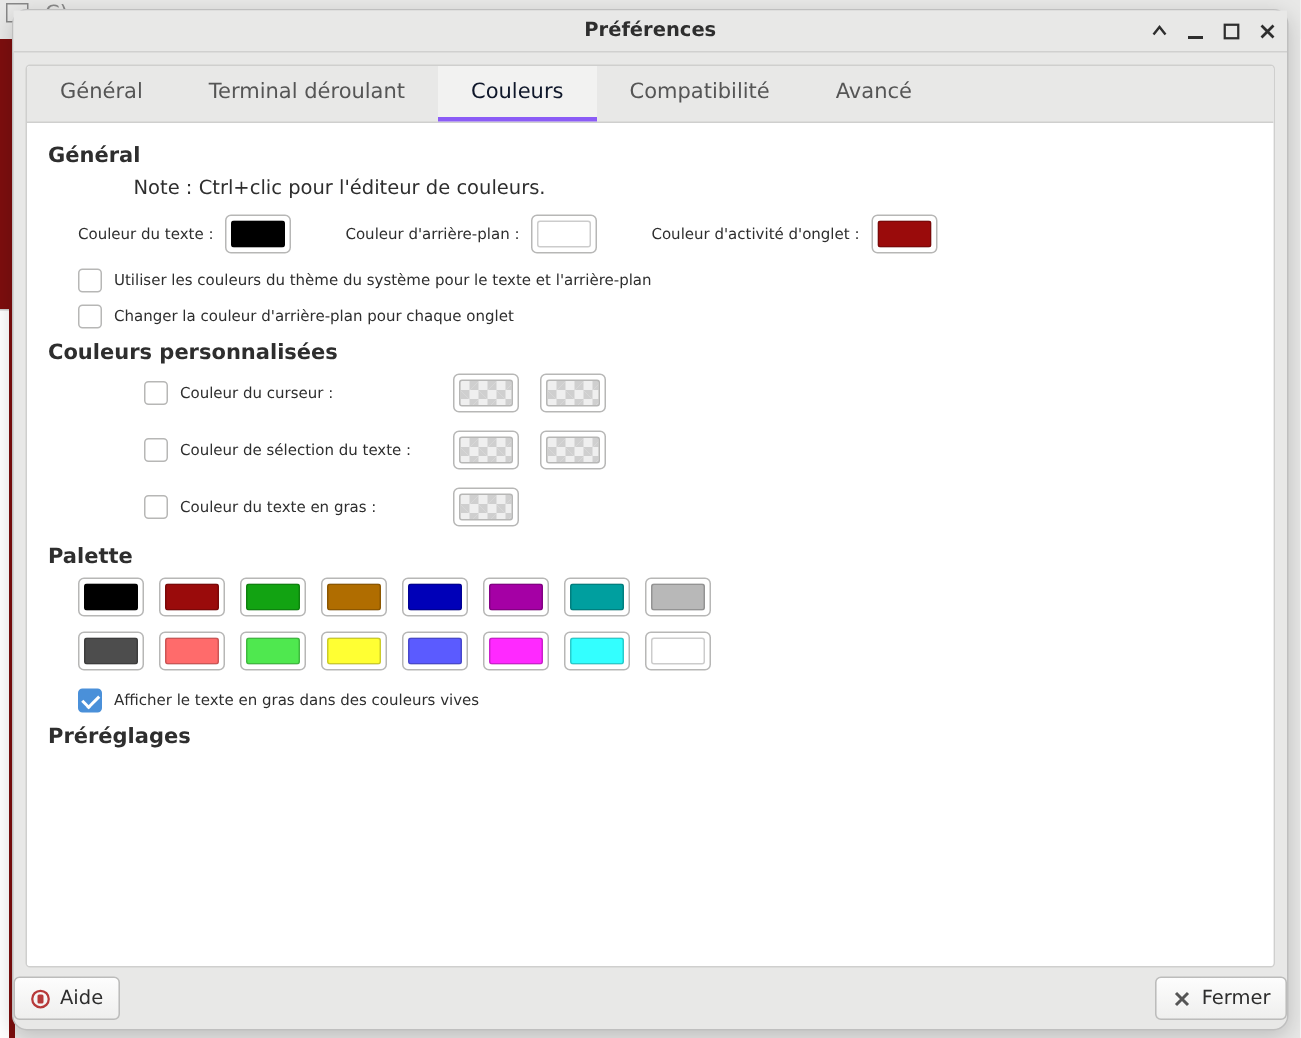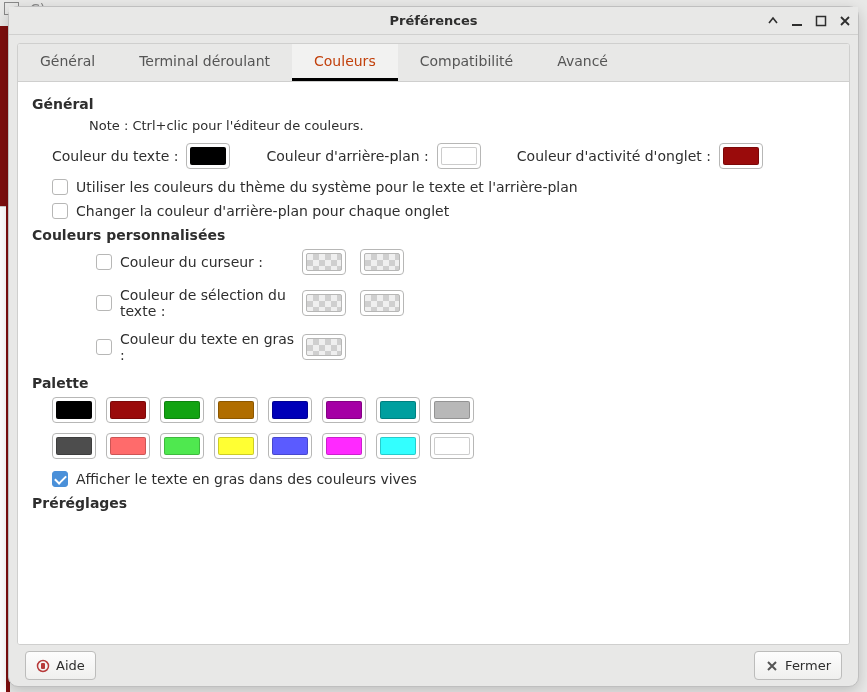--- a/index.html
+++ b/index.html
@@ -70,37 +70,37 @@
     border-bottom:1px solid #cfcfce;
     height:38px;
   }
   .tab {
     padding:0 22px; display:flex; align-items:center;
     color:#555; font-size:14px;
     cursor:pointer;
     border-bottom:3px solid transparent;
   }
   .tab.active {
-    color:#c2410c;
-    border-bottom:3px solid #000000;
+    color:#0f172a;
+    border-bottom:3px solid #8b5cf6;
     background:#f2f2f1;
   }
 
   .page {
     padding:10px 14px 14px 14px;
     background:#ffffff;
     flex:1 1 auto;
     overflow:auto;
   }
 
   .section-title { font-size:14px; font-weight:700; color:#2e2e2e; margin:4px 0 6px 0;}
   .indent { margin-left:20px; }
   .note { font-size:13px; color:#2e2e2e; margin-bottom:10px;margin-left:37px;}
   .big-row { display:flex; align-items:center; margin-bottom:10px;}
-  .label { font-size:14px; color:#2e2e2e; }
+  .label { font-size:10px; color:#2e2e2e; }
   .swatch-btn {
     width:44px; height:26px; border:1px solid #b7b7b6; border-radius:4px;
     background:#fff; padding:3px; display:flex; align-items:center; justify-content:center;
     cursor:pointer;
   }
   .swatch-inner { width:100%; height:100%; border-radius:2px; border:1px solid rgba(0,0,0,0.2);}
   .checker .swatch-inner{
     border:1px solid #b7b7b6;
     background-image:
       linear-gradient(45deg,#cfcfcf 25%,transparent 25%),
@@ -133,21 +133,21 @@
     padding:6px 10px; font-size:13px; color:#2e2e2e; cursor:pointer;
     display:inline-flex; align-items:center; gap:6px;
   }
   .dropdown-arrow {
     width:0;height:0;border-left:4px solid transparent;border-right:4px solid transparent;border-top:5px solid #2e2e2e;
     margin-left:4px;
   }
 
   .action-bar {
     display:flex; justify-content:space-between; align-items:center;
-    padding:6px 16px;
+    padding:6px 0;
   }
   .help-icon, .close-icon {
     width:14px;height:14px; display:inline-block;
   }
 </style>
 </head>
 <body>
 
 <div class="backdrop">
   <span class="icon-sq"></span>

